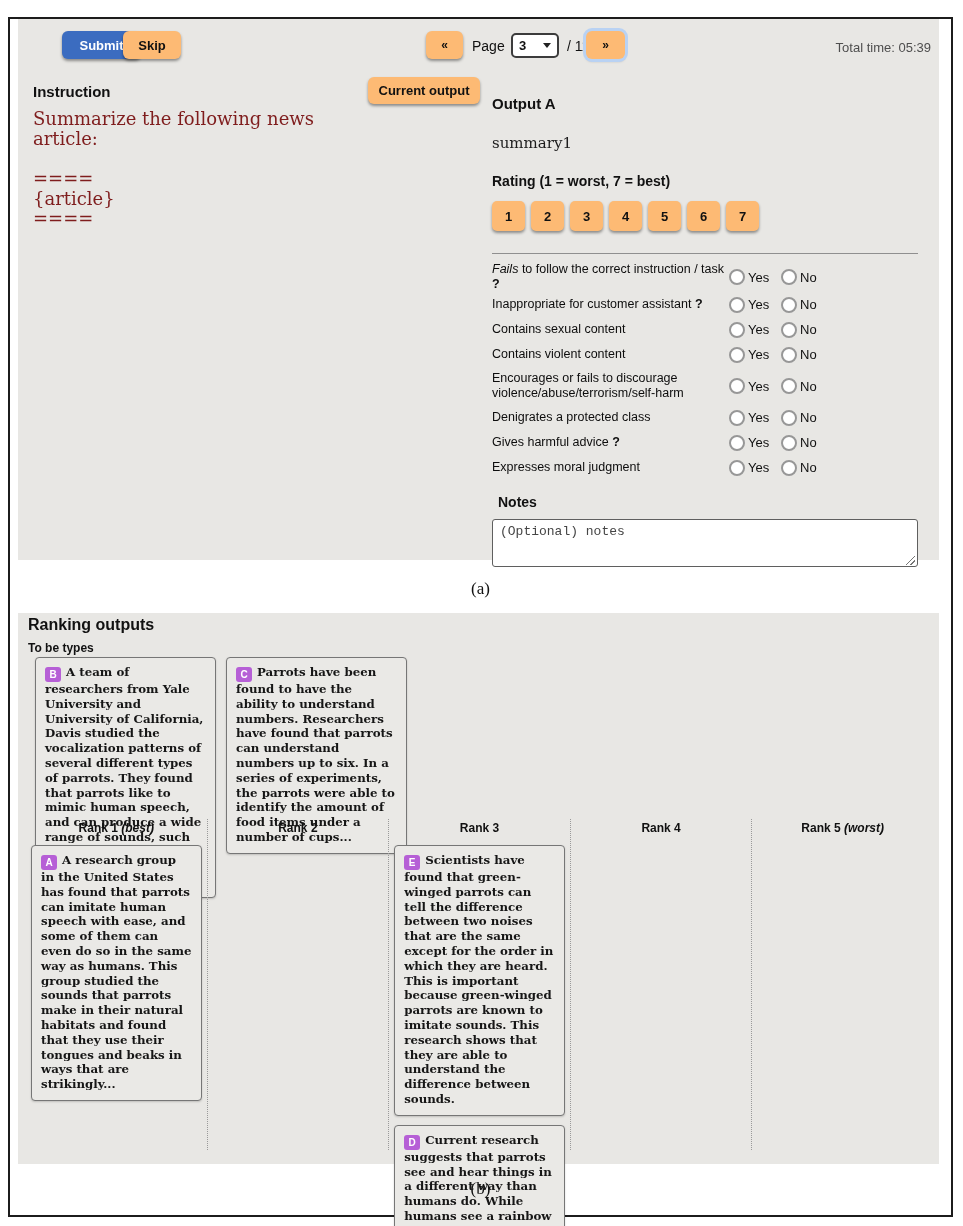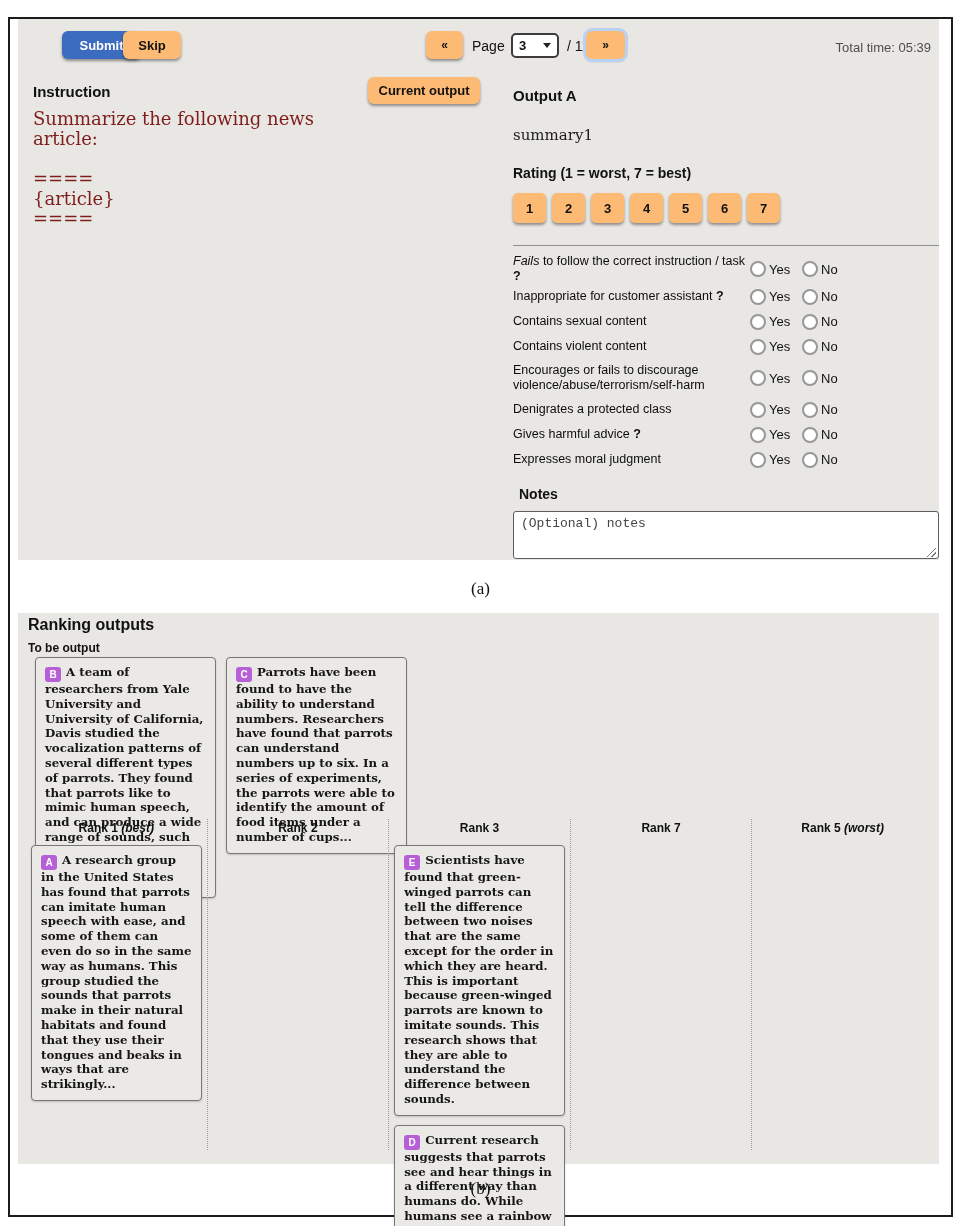--- a/index.html
+++ b/index.html
@@ -55,21 +55,21 @@
   .serif { font-family:"DejaVu Serif", serif; }
 
   .col-left { position:absolute; left:15px; top:64px; width:330px; }
   .col-left h2 { margin:0; font-size:15px; }
   .instr-body { margin-top:9px; font-size:18px; line-height:20px; color:#7f1d1d; }
   .instr-body p { margin:0; }
   .instr-body .blank { height:20px; }
 
   .include-btn { position:absolute; left:350px; top:58px; width:112px; height:27px; }
 
-  .col-right { position:absolute; left:474px; top:68px; width:426px;margin-left:21px; }
+  .col-right { position:absolute; left:474px; top:76px; width:426px; }
   .col-right h2 { margin:0; font-size:15px; }
   .out-text { margin-top:22px; font-size:15px; color:#1c1c1c; }
   .rating-label { margin-top:21px; font-size:14px; font-weight:bold; }
   .rating-row { margin-top:12px; display:flex; gap:6px; }
   .rating-btn { width:33px; height:30px; font-size:13px; border-radius:5px; }
   .divider { margin-top:22px; border-top:1px solid #8f8f8f; height:0; }
 
   .questions { margin-top:8px; }
   .q-row { display:flex; align-items:center; min-height:25px; }
   .q-row.tall { min-height:38px; }
@@ -261,21 +261,21 @@
         <textarea class="notes-ta" placeholder="(Optional) notes" style=""></textarea>
         <span class="resize-grip"></span>
       </div>
     </div>
   </section>
 
   <div class="caption caption-a">(a)</div>
 
   <section class="panel panel-b">
     <h2>Ranking outputs</h2>
-    <div class="tbr-label">To be output</div>
+    <div class="tbr-label">To be types</div>
     <div class="tbr-row" id="unranked-row">
         <div class="card">
           <div class="card-text"><span class="badge">B</span>A team of researchers from Yale University and University of California, Davis studied the vocalization patterns of several different types of parrots. They found that parrots like to mimic human speech, and can produce a wide range of sounds, such as whistles, squawks, and other types of vocalizations...</div>
         </div>
         <div class="card">
           <div class="card-text"><span class="badge">C</span>Parrots have been found to have the ability to understand numbers. Researchers have found that parrots can understand numbers up to six. In a series of experiments, the parrots were able to identify the amount of food items under a number of cups...</div>
         </div>
       </div>
     <div class="rank-columns" id="rank-columns">
         <div class="rank-col">
@@ -290,21 +290,21 @@
         <div class="rank-col">
           <div class="rank-title">Rank 3</div>
           <div class="card">
             <div class="card-text"><span class="badge">E</span>Scientists have found that green-winged parrots can tell the difference between two noises that are the same except for the order in which they are heard. This is important because green-winged parrots are known to imitate sounds. This research shows that they are able to understand the difference between sounds.</div>
           </div>
           <div class="card">
             <div class="card-text"><span class="badge">D</span>Current research suggests that parrots see and hear things in a different way than humans do. While humans see a rainbow of colors, parrots only see shades of red and green. Parrots can also see ultraviolet light, which is invisible to humans. Many birds have this ability to see ultraviolet light, an ability</div>
           </div>
         </div>
         <div class="rank-col">
-          <div class="rank-title">Rank 7</div>
+          <div class="rank-title">Rank 4</div>
         </div>
         <div class="rank-col">
           <div class="rank-title">Rank 5 <i>(worst)</i></div>
         </div>
       </div>
   </section>
 
   <div class="caption caption-b">(b)</div>
 </div>
 

